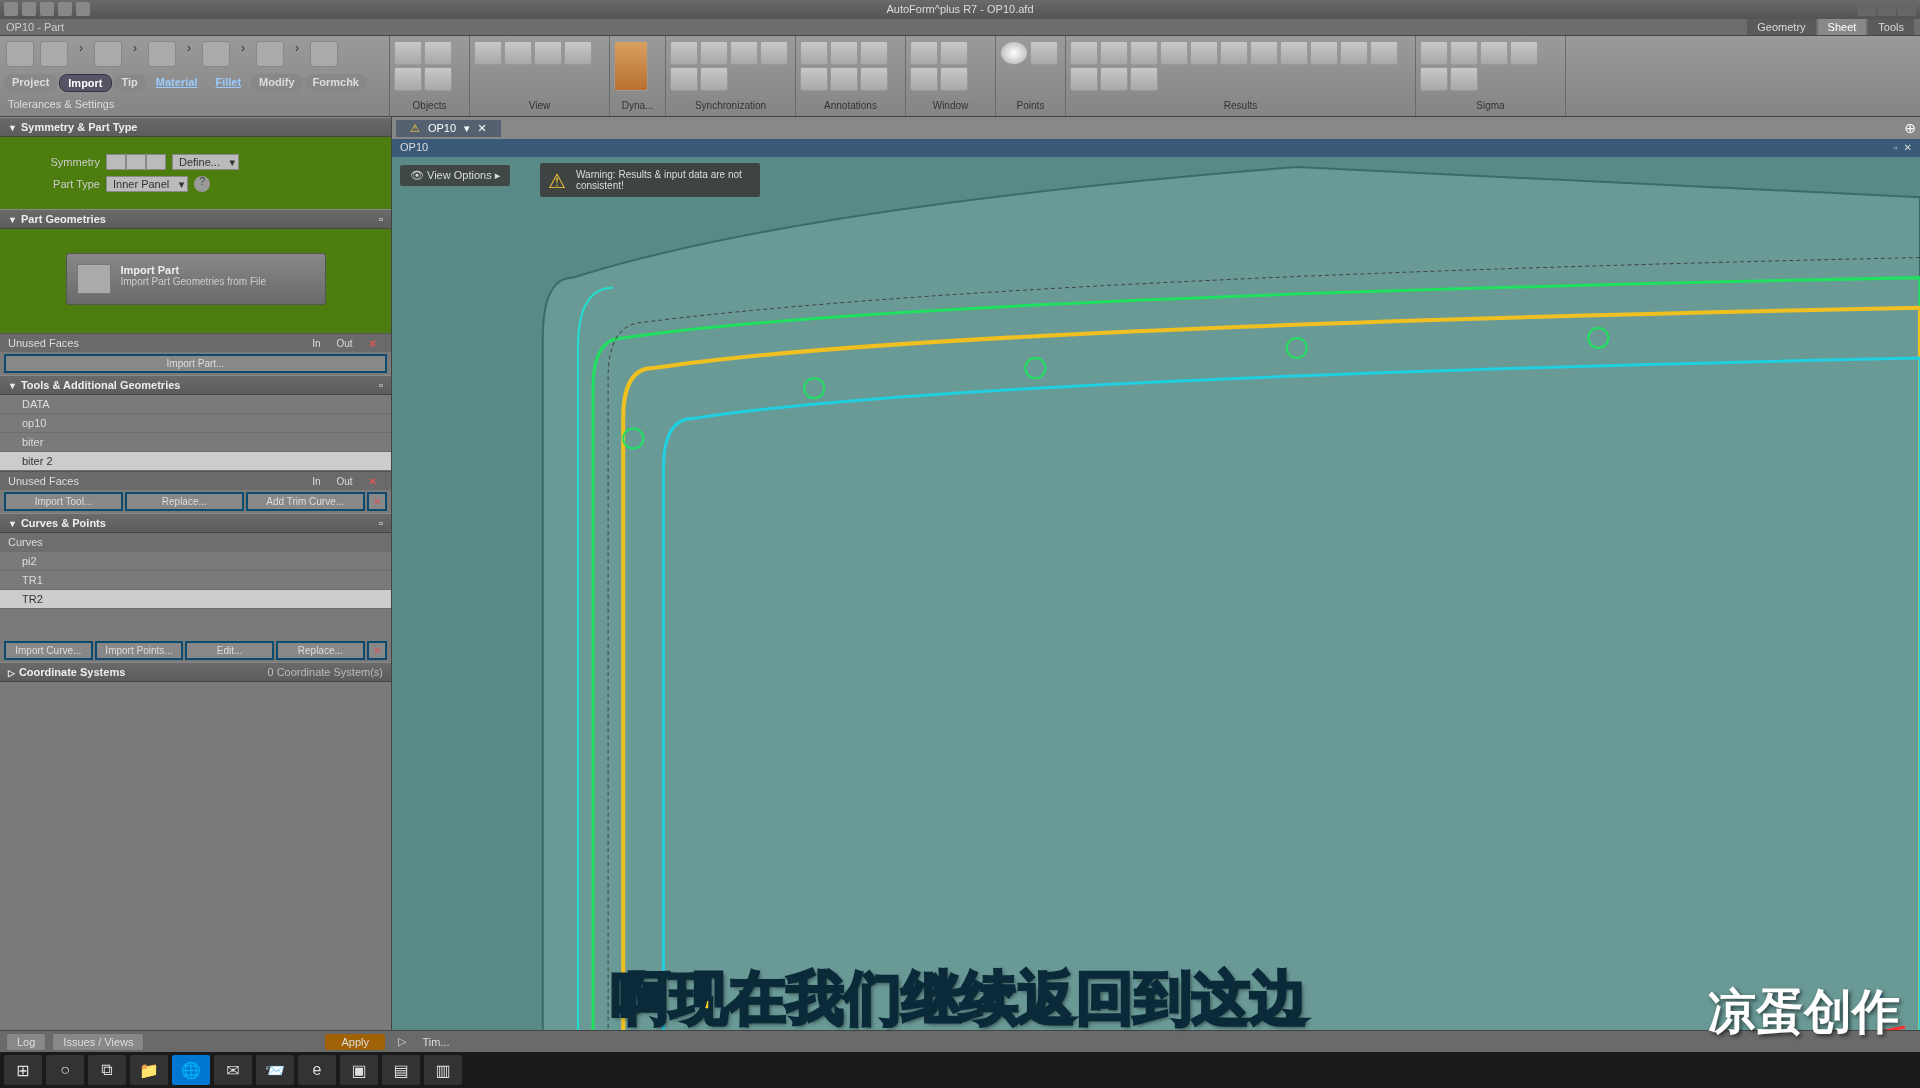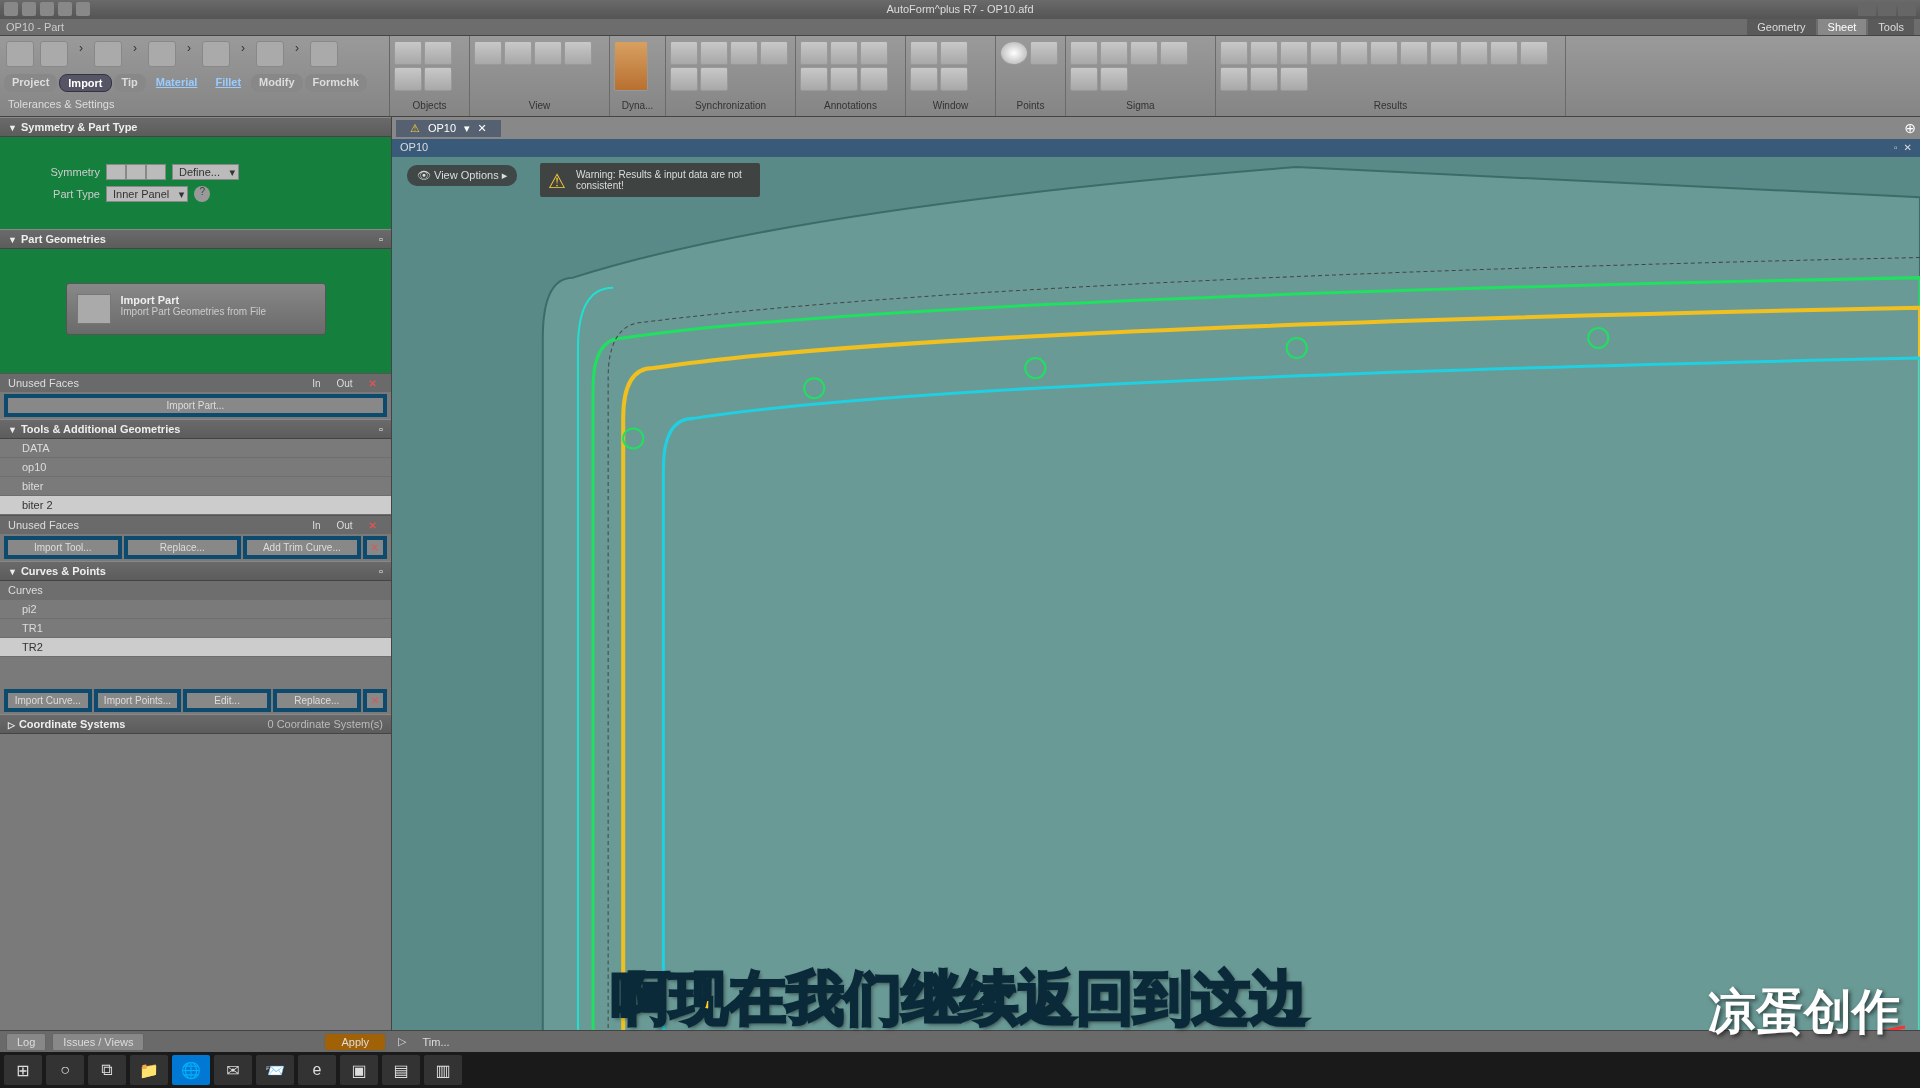--- a/index.html
+++ b/index.html
@@ -32,49 +32,49 @@
 .ribgroup .btns { flex:1; display:flex; flex-wrap:wrap; gap:2px; align-content:flex-start; padding-top:3px; }
 .ribgroup .btns span { width:28px; height:24px; background:linear-gradient(#c8c8c8,#a8a8a8); border:1px solid #999; border-radius:2px; }
 .ribgroup .btns .big { width:34px; height:50px; }
 .ribgroup .label { font-size:10px; color:#333; text-align:center; height:14px; }
 
 .mainarea { display:flex; height:calc(1088px - 117px - 36px); }
 
 .sidepanel { width:392px; background:#7a7a7a; color:#ddd; font-size:11px; overflow-y:auto; border-right:1px solid #444; }
 .sechdr { background:linear-gradient(#6a6a6a,#5c5c5c); padding:3px 8px; font-weight:bold; color:#eee; border-top:1px solid #888; border-bottom:1px solid #444; display:flex; justify-content:space-between; align-items:center; }
 .sechdr .tri { font-size:9px; margin-right:4px; }
-.secbody { padding:24px 10px; background:#15803d; }
+.secbody { padding:14px 10px; background:#4d7c0f; }
 .row { display:flex; align-items:center; gap:6px; padding:3px 0; }
 .row .lbl { width:90px; text-align:right; color:#ccc; }
 .toggle3 { display:flex; }
 .toggle3 span { width:20px; height:16px; background:#bbb; border:1px solid #888; }
 .combo { background:#bbb; border:1px solid #888; padding:1px 18px 1px 6px; color:#333; position:relative; font-size:11px; }
 .combo::after { content:"▾"; position:absolute; right:3px; }
 .importcard { width:260px; margin:10px auto 14px; background:linear-gradient(#888,#6a6a6a); border:1px solid #555; border-radius:3px; padding:10px; display:flex; gap:10px; }
 .importcard .icon { width:34px; height:30px; background:#aaa; border:1px solid #777; }
 .importcard .txt .t1 { font-weight:bold; color:#eee; }
 .importcard .txt .t2 { font-size:10px; color:#ccc; }
 .faces { background:#6a6a6a; padding:3px 8px; display:flex; justify-content:space-between; align-items:center; border-top:1px solid #555; }
 .faces .io span { padding:1px 6px; margin-left:4px; font-size:10px; }
 .faces .io .del { color:#d55; font-weight:bold; }
 .litem { padding:3px 22px; background:#7a7a7a; border-bottom:1px solid #6e6e6e; cursor:pointer; }
 .litem.sel { background:#ccc; color:#333; }
 .smallbtns { display:flex; gap:2px; padding:2px 4px; background:#7a7a7a; }
-.smallbtns span { flex:1; padding:2px 4px; background:#888; font-size:10px; border:4px solid #0c4a6e; text-align:center; }
+.smallbtns span { flex:1; padding:2px 4px; background:#888; font-size:10px; border:2px solid #0c4a6e; text-align:center; }
 
 .viewport { flex:1; display:flex; flex-direction:column; background:#2a2a2a; position:relative; }
 .doctab { height:22px; background:#888; display:flex; align-items:center; padding-left:4px; }
 .doctab .tab { background:#556070; color:#fff; padding:2px 14px; font-size:11px; display:flex; gap:8px; align-items:center; }
 .doctab .tab .warn { color:#fc3; }
 .doctab .tab .close { cursor:pointer; }
 .doctab .exp { margin-left:auto; margin-right:4px; color:#fff; font-size:14px; cursor:pointer; }
 .ophdr { height:18px; background:#3a5a7a; color:#ddd; font-size:11px; padding:2px 8px; display:flex; justify-content:space-between; }
 .ophdr .wb span { margin-left:6px; font-size:10px; cursor:pointer; }
 .canvas { flex:1; background:#5a8a88; position:relative; overflow:hidden; }
-.viewopts { position:absolute; top:8px; left:15px; background:rgba(60,60,60,.85); color:#ddd; padding:4px 10px; font-size:11px; border-radius:10px; }
+.viewopts { position:absolute; top:8px; left:8px; background:rgba(60,60,60,.85); color:#ddd; padding:4px 10px; font-size:11px; border-radius:2px; }
 .warnbox { position:absolute; top:6px; left:148px; background:rgba(60,60,60,.9); color:#ddd; padding:6px 10px 6px 36px; font-size:10px; width:220px; border-radius:2px; }
 .warnbox::before { content:"⚠"; position:absolute; left:8px; top:6px; font-size:20px; color:#fc3; }
 .cadshape { position:absolute; inset:0; }
 
 .bottombar { height:22px; background:#6a6a6a; display:flex; align-items:center; gap:6px; padding:0 6px; font-size:11px; color:#ddd; border-top:1px solid #444; }
 .bottombar .btn { padding:2px 10px; background:#888; border:1px solid #666; border-radius:2px; }
 .bottombar .apply { margin-left:auto; padding:2px 16px; background:#a16207; border:1px solid #666; border-radius:3px; }
 .timeline { flex:1; padding-left:10px; }
 
 .taskbar { height:36px; background:#1a1a1a; display:flex; align-items:center; gap:4px; padding:0 4px; position:absolute; bottom:0; width:100%; }
@@ -193,49 +193,49 @@
       </div>
     <div class="label">Window</div>
   </div>
   <div class="ribgroup" style="width:70px">
     <div class="btns">
         <span style="background:radial-gradient(#fff,#aaa);border-radius:50%"></span>
         <span></span>
       </div>
     <div class="label">Points</div>
   </div>
+  <div class="ribgroup" style="width:350px">
+    <div class="btns">
+        <span></span>
+        <span></span>
+        <span></span>
+        <span></span>
+        <span></span>
+        <span></span>
+        <span></span>
+        <span></span>
+        <span></span>
+        <span></span>
+        <span></span>
+        <span></span>
+        <span></span>
+        <span></span>
+      </div>
+    <div class="label">Results</div>
+  </div>
   <div class="ribgroup" style="width:150px">
     <div class="btns">
         <span></span>
         <span></span>
         <span></span>
         <span></span>
         <span></span>
         <span></span>
       </div>
     <div class="label">Sigma</div>
-  </div>
-  <div class="ribgroup" style="width:350px">
-    <div class="btns">
-        <span></span>
-        <span></span>
-        <span></span>
-        <span></span>
-        <span></span>
-        <span></span>
-        <span></span>
-        <span></span>
-        <span></span>
-        <span></span>
-        <span></span>
-        <span></span>
-        <span></span>
-        <span></span>
-      </div>
-    <div class="label">Results</div>
   </div>
 </div>
 
 <div class="mainarea">
 
   <div class="sidepanel">
     <div class="sechdr">
         <span><span class="tri">▼</span><span>Symmetry &amp; Part Type</span></span>
       </div>
     <div class="secbody">

